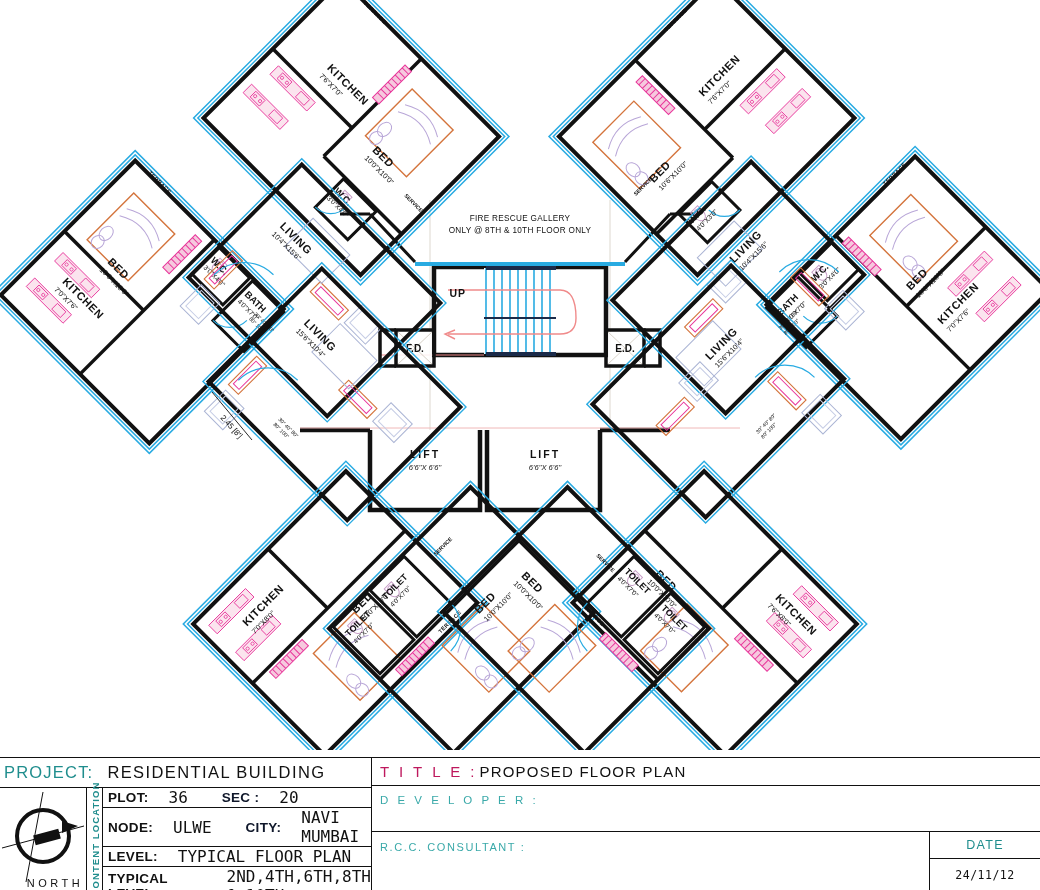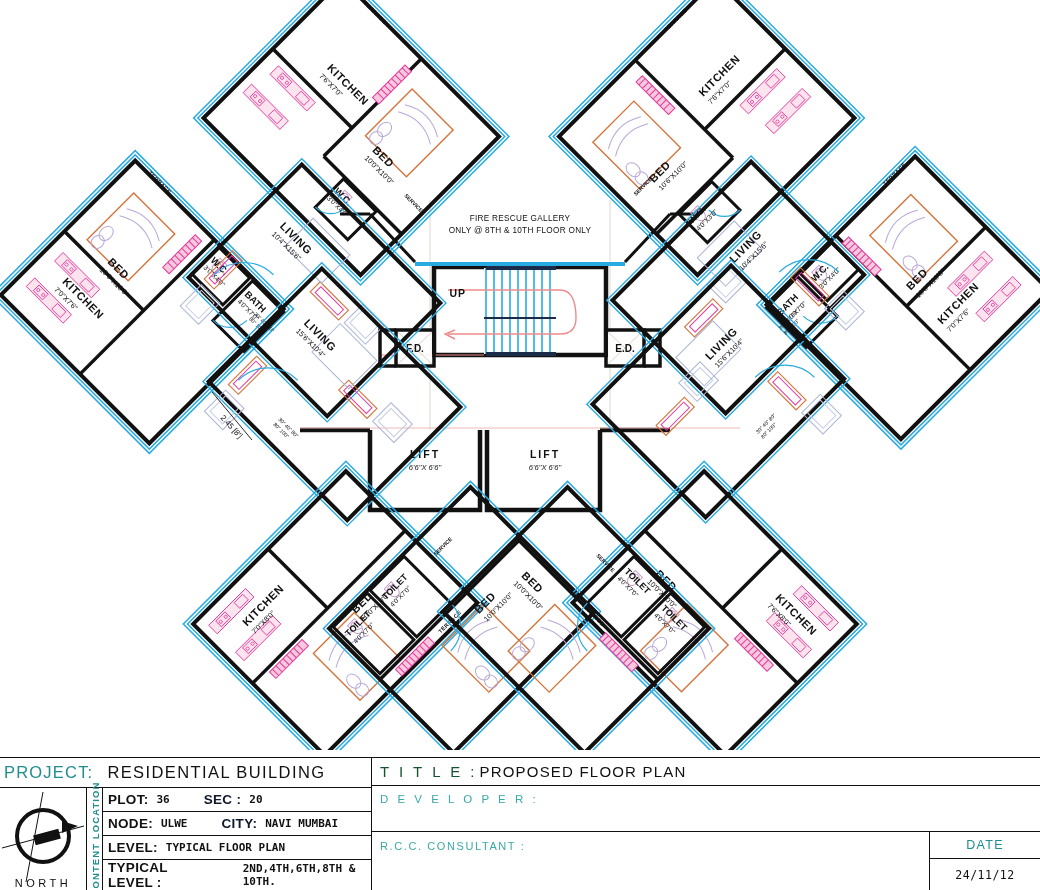--- a/index.html
+++ b/index.html
@@ -17,34 +17,34 @@
   .tb-right{flex:1;position:relative;}
 
   .proj-row{height:30px;border-bottom:1.4px solid #111;display:flex;align-items:center;padding-left:4px;box-sizing:border-box;}
   .proj-key{color:#1f8d8d;font-size:16.5px;letter-spacing:1.2px;font-weight:400;}
   .proj-val{color:#111;font-size:16.5px;letter-spacing:1.4px;margin-left:14px;font-weight:400;}
 
   .tb-left-body{display:flex;height:102px;}
   .compass-cell{width:86px;border-right:1.4px solid #111;position:relative;}
   .compass-wrap{position:absolute;left:0;top:0;width:86px;height:102px;}
   .north-label{position:absolute;bottom:1px;left:0;width:86px;text-align:center;
-    font-size:11px;letter-spacing:3.5px;color:#111;font-family:"Liberation Sans",sans-serif;}
+    font-size:11px;letter-spacing:3.5px;color:#111;font-family:"Liberation Sans",sans-serif;padding-left:12px;}
   .vert-cell{width:15px;border-right:1.4px solid #111;position:relative;}
   .vert-text{position:absolute;left:50%;top:50%;transform:translate(-50%,-50%) rotate(-90deg);
     white-space:nowrap;font-size:9.5px;letter-spacing:1.1px;color:#1f8d8d;font-weight:700;}
   .info-cell{flex:1;display:flex;flex-direction:column;}
   .info-row{flex:1;border-bottom:1.2px solid #111;display:flex;align-items:center;
     padding-left:5px;box-sizing:border-box;}
   .info-row:last-child{border-bottom:none;gap:28px;}
   .ik{font-size:13.5px;color:#111;font-weight:700;letter-spacing:.3px;}
-  .iv{font-size:11px;color:#111;margin-left:8px;font-family:"DejaVu Sans Mono",monospace;letter-spacing:0px;font-weight:bold;}
+  .iv{font-size:16px;color:#111;margin-left:20px;font-family:"DejaVu Sans Mono",monospace;letter-spacing:0px;}
   .ik2{font-size:13.5px;color:#0f172a;font-weight:700;margin-left:34px;letter-spacing:.3px;}
 
   .t-row1{height:28px;border-bottom:1.4px solid #111;display:flex;align-items:center;padding-left:8px;box-sizing:border-box;}
-  .t-title-key{color:#14532d;font-size:15px;letter-spacing:3px;}
+  .t-title-key{color:#be185d;font-size:15px;letter-spacing:3px;}
   .t-title-val{color:#111;font-size:15px;letter-spacing:1.2px;margin-left:2px;}
   .t-row2{height:46px;border-bottom:1.4px solid #111;padding:3px 0 0 8px;box-sizing:border-box;}
   .t-dev{color:#3aa9a9;font-size:11.5px;letter-spacing:3px;}
   .t-row3{height:58px;display:flex;}
   .rcc-cell{flex:1;border-right:1.4px solid #111;padding:4px 0 0 8px;box-sizing:border-box;}
   .rcc-text{color:#3aa9a9;font-size:11px;letter-spacing:1.6px;}
   .dcell{width:105px;border-right:1.4px solid #111;display:flex;flex-direction:column;}
   .dcell:last-child{border-right:none;width:110px;}
   .dhead{height:26px;border-bottom:1.4px solid #111;display:flex;align-items:center;justify-content:center;
     color:#1f8d8d;font-size:12.5px;letter-spacing:1.3px;}

